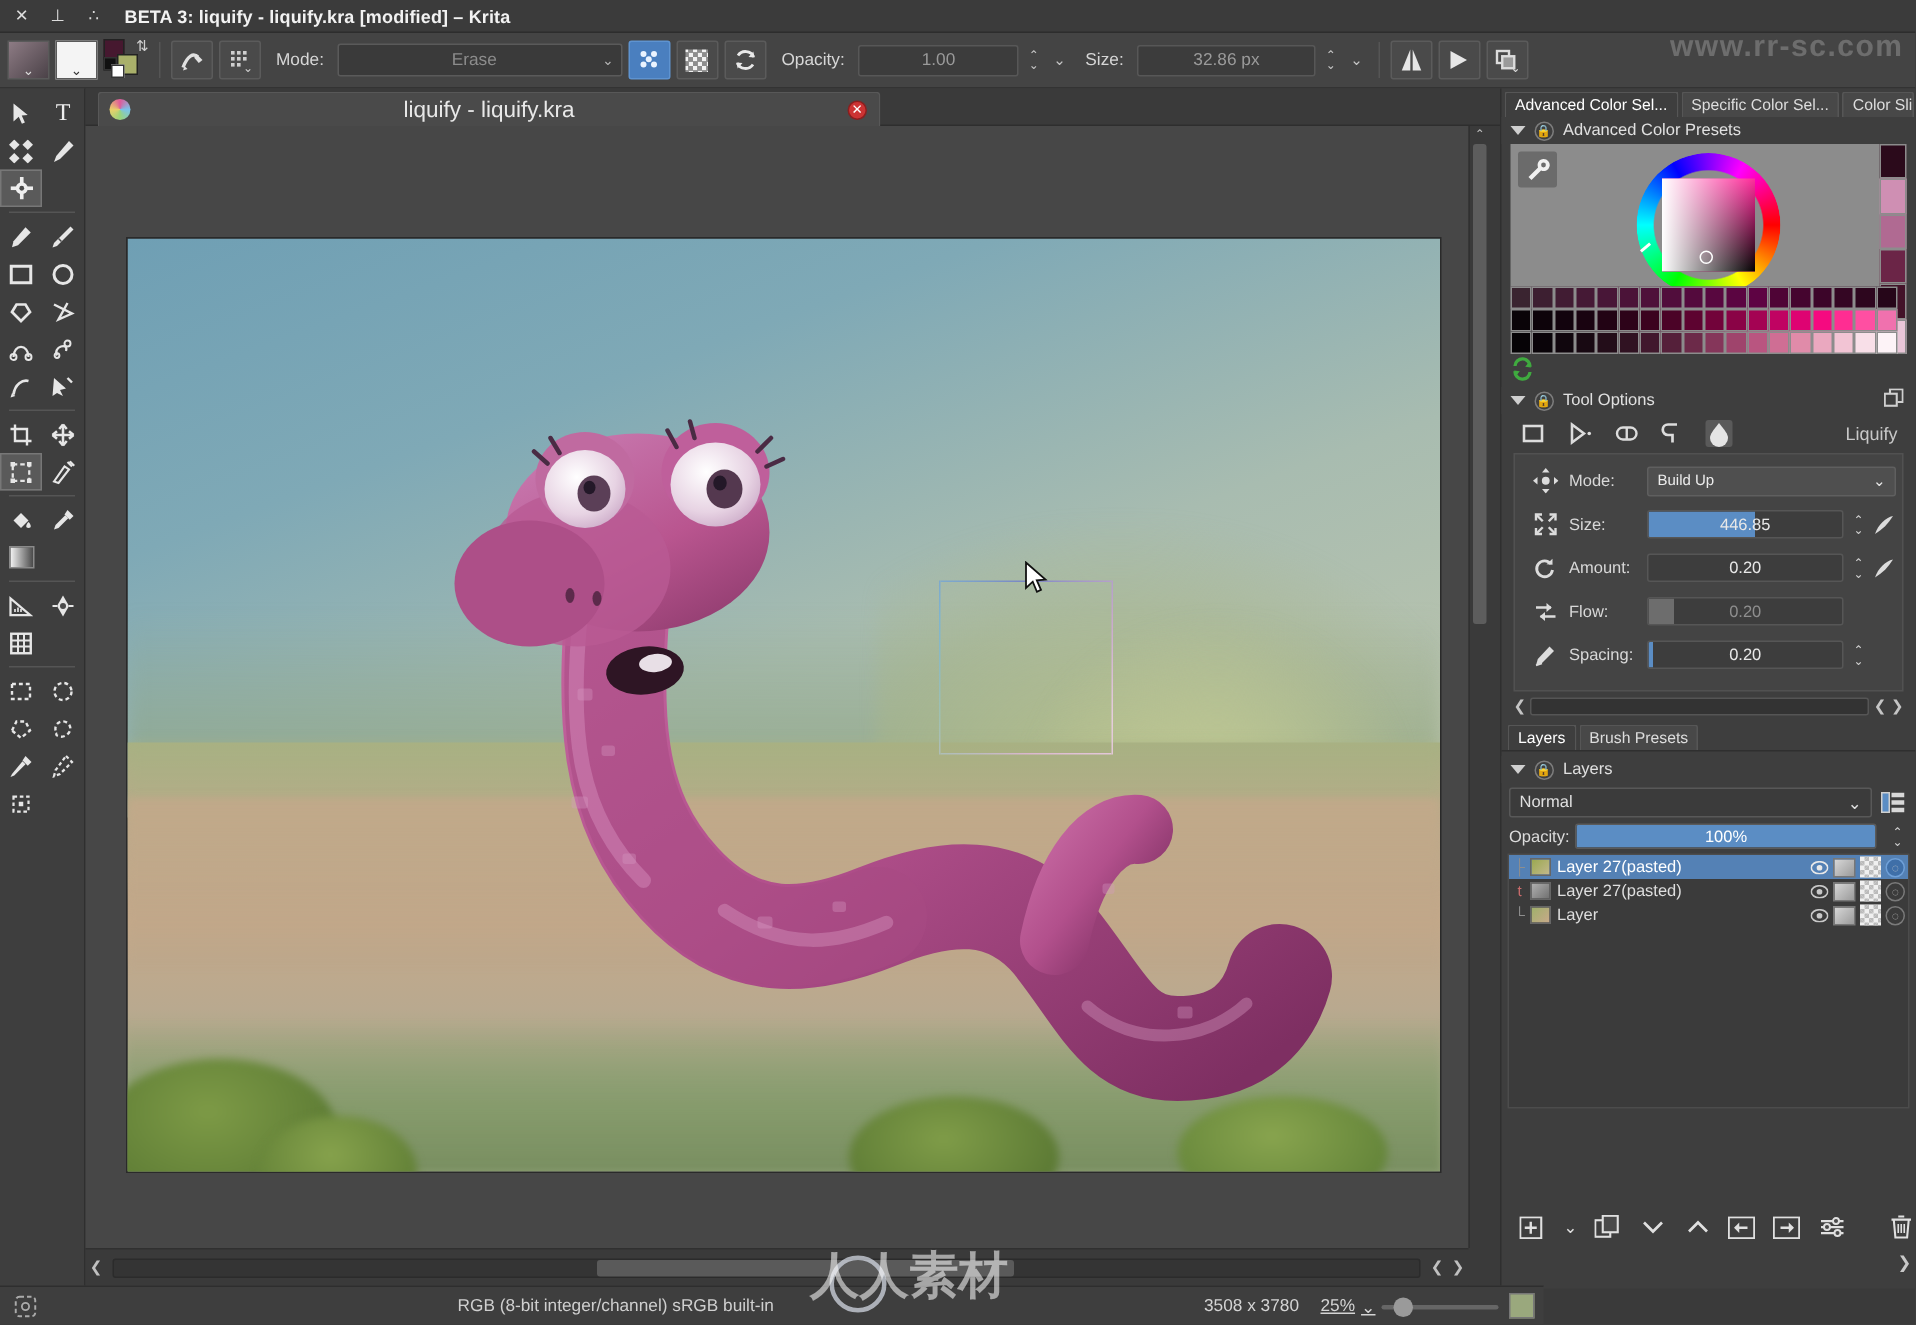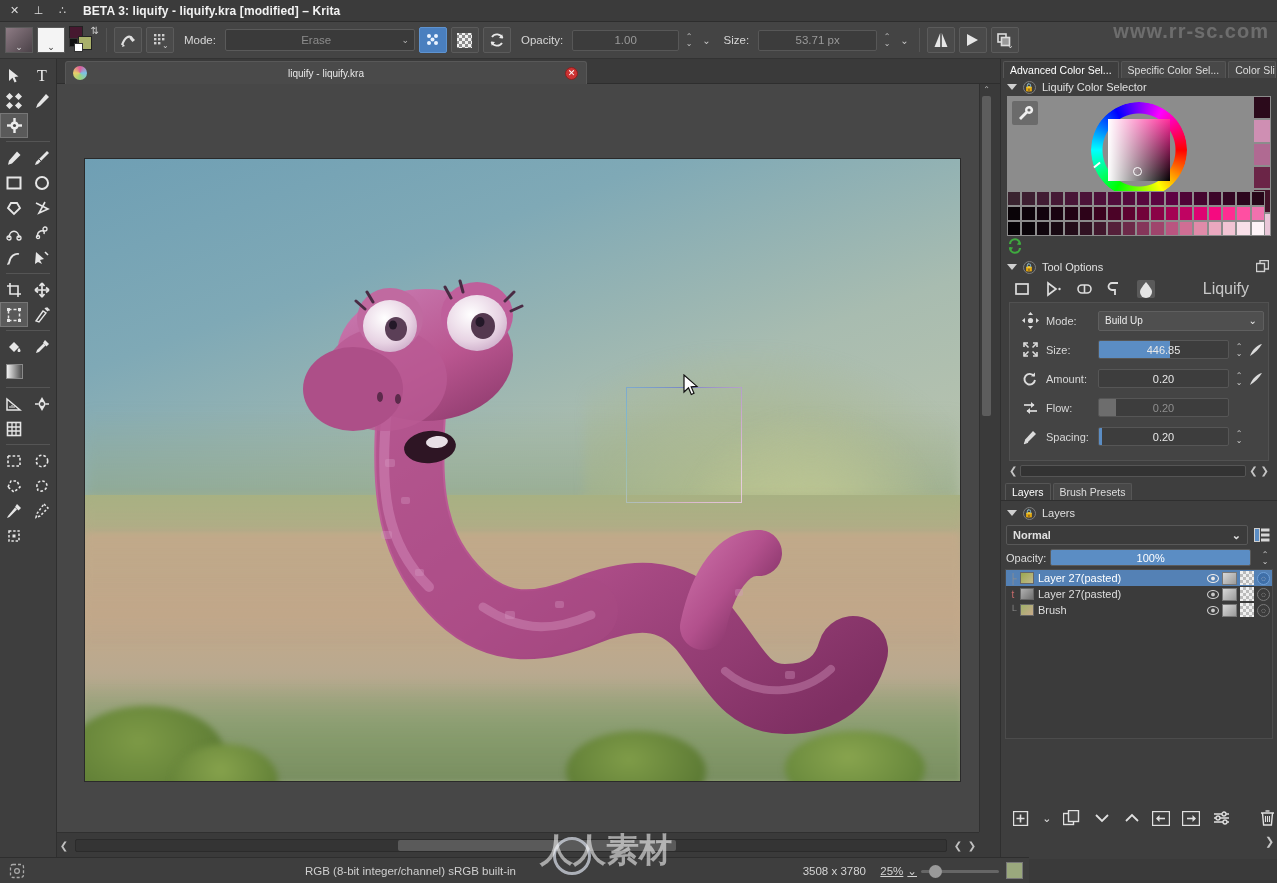--- a/index.html
+++ b/index.html
@@ -105,21 +105,21 @@
   .doctab {
     position: absolute; left: 8px; top: 2px; width: 522px; height: 23px;
     background: #4a4a4a; border: 1px solid #585858; border-bottom: none;
     border-radius: 3px 3px 0 0;
     display: flex; align-items: center; cursor: pointer;
   }
   .doctab .tabicon {
     width: 14px; height: 14px; margin-left: 7px; border-radius: 50%;
     background: conic-gradient(#e05a9a,#7ac2e8,#9ad37a,#e8d06a,#e05a9a);
   }
-  .doctab .tabtitle { flex: 1; text-align: center; font-size: 10px; color: #e8e8e8; }
+  .doctab .tabtitle { flex: 1; text-align: center; font-size: 15px; color: #e8e8e8; }
   .doctab .tabclose {
     width: 13px; height: 13px; margin-right: 8px; border-radius: 50%;
     background: #cc3333; border: 1px solid #8a1f1f; color: #fff;
     font-size: 9px; line-height: 11px; text-align: center; cursor: pointer;
   }
 
   
   .canvas-area {
     position: absolute; left: 57px; top: 84px; width: 922px; height: 748px;
     background: #474747; overflow: hidden;
@@ -258,21 +258,21 @@
                  display: grid; grid-template-columns: repeat(18, 1fr); grid-template-rows: repeat(3,1fr); }
   .swatch { border: 0.5px solid #8c8c8c; cursor:pointer; }
   .side-swatches { position:absolute; right:0; top:0; width: 18px; height: 140px;
                    display: grid; grid-template-rows: repeat(6,1fr); }
   .acs-refresh { margin: 2px 0 0 6px; width: 16px; height: 16px; cursor:pointer; }
 
   
   .topt-icons { display:flex; align-items:center; gap: 13px; padding: 4px 0 4px 12px; }
   .topt-icon { color:#d8d8d8; cursor:pointer; width:18px;height:18px;display:flex;align-items:center;justify-content:center;}
   .topt-icon.active { background:#5a5a5a; border-radius:2px; }
-  .topt-right-label { margin-left:auto; margin-right: 28px; font-size: 16px; color:#c8c8c8; }
+  .topt-right-label { margin-left:auto; margin-right: 12px; font-size: 12px; color:#c8c8c8; }
   .topt-panel { margin: 0 8px 0 8px; background: #444; border: 1px solid #515151; padding: 6px 4px; }
   .topt-row { display:flex; align-items:center; height: 23px; margin-bottom: 6px; }
   .topt-gicon { width: 32px; display:flex; align-items:center; justify-content:center; color:#d8d8d8; }
   .topt-name { width: 52px; font-size: 11px; color: #d8d8d8; }
   .topt-combo {
     flex:1; height: 20px; background: #4f4f4f; border: 1px solid #5f5f5f; border-radius: 2px;
     display:flex;align-items:center;justify-content:space-between;padding: 0 6px;
     font-size: 10px; color:#ececec; cursor:pointer;
   }
   .topt-slider {
@@ -292,21 +292,21 @@
   }
   .topt-scrollbar .tr { flex:1; height: 12px; background:#333; border:1px solid #555; border-radius:2px;}
 
   
   .layers-head-tabs { display:flex; align-items:flex-end; height:19px; padding-left:4px; gap:2px;
                       border-bottom: 1px solid #2f2f2f;}
   .layer-combo-row { display:flex; align-items:center; gap:4px; padding: 3px 5px 0 5px; }
   .layer-combo {
     flex:1; height: 20px; background: #3b3b3b; border:1px solid #585858; border-radius:2px;
     display:flex;align-items:center;justify-content:space-between;padding: 0 6px;
-    font-size: 11px; color: #e0e0e0; cursor: pointer; font-weight: bold;
+    font-size: 11px; color: #e0e0e0; cursor: pointer;
   }
   .layer-props-btn { width:20px;height:20px;display:flex;align-items:center;justify-content:center;
                      color:#dcdcdc; cursor:pointer;}
   .opacity-row { display:flex; align-items:center; gap:4px; padding: 4px 5px 3px 5px; }
   .opacity-label { font-size:11px; color:#dcdcdc; }
   .opacity-bar {
     flex:1; height: 17px; background:#3b3b3b; border:1px solid #5a5a5a; border-radius:2px;
     position:relative; display:flex;align-items:center;justify-content:center; cursor:pointer; overflow:hidden;
   }
   .opacity-bar .fill { position:absolute;left:0;top:0;height:100%;background:#5b8dc4; }
@@ -472,21 +472,21 @@
       <span>1.00</span>
     </div>
     <div class="spin">
         <span>⌃</span>
         <span>⌄</span>
       </div>
     <div class="drop-chev">⌄</div>
 
     <div class="tb-label">Size:</div>
     <div class="slider-field" style="width:119px">
-      <span>53.71 px</span>
+      <span>32.86 px</span>
     </div>
     <div class="spin">
         <span>⌃</span>
         <span>⌄</span>
       </div>
     <div class="drop-chev">⌄</div>
 
     <div class="tb-sep"></div>
 
     <div class="tb-icon-btn framed">
@@ -859,21 +859,21 @@
         <span>Specific Color Sel...</span>
       </div>
       <div class="dock-tab" style="max-width:48px">
         <span>Color Sli...</span>
       </div>
     </div>
 
     <div class="dock-header">
       <div class="tri"></div>
       <div class="lockbtn">🔒</div>
-      <span>Liquify Color Selector</span>
+      <span>Advanced Color Presets</span>
     </div>
 
     <div class="acs-body">
       <div class="wrench-btn">
         <svg width="17" height="17" viewBox="0 0 17 17">
             <path d="M12 1 a4 4 0 0 0 -3.6 5.6 L2 13 l2 2 6.4-6.4 A4 4 0 1 0 12 1 Z" fill="#f0f0f0"></path>
             <circle cx="12" cy="5" r="1.6" fill="#6b6b6b"></circle>
           </svg>
       </div>
       <div class="wheel"></div>
@@ -1193,21 +1193,21 @@
               </svg>
           </span>
           <span class="lbl-thumb"></span>
           <span class="chk-thumb"></span>
           <span class="lockcircle">◌</span>
         </span>
       </div>
       <div class="layer-row">
         <span class="layer-indent">└</span>
         <span class="layer-thumb" style="background:linear-gradient(135deg,#9fb06a,#c8a98a)"></span>
-        <span class="layer-name">Brush</span>
+        <span class="layer-name">Layer</span>
         <span class="layer-icons">
           <span class="eye">
             <svg width="12" height="9" viewBox="0 0 12 9">
                 <ellipse cx="6" cy="4.5" rx="5.5" ry="4" fill="none" stroke="#c8c8c8" stroke-width="1.1"></ellipse>
                 <circle cx="6" cy="4.5" r="1.9" fill="#c8c8c8"></circle>
               </svg>
           </span>
           <span class="lbl-thumb"></span>
           <span class="chk-thumb"></span>
           <span class="lockcircle">◌</span>

